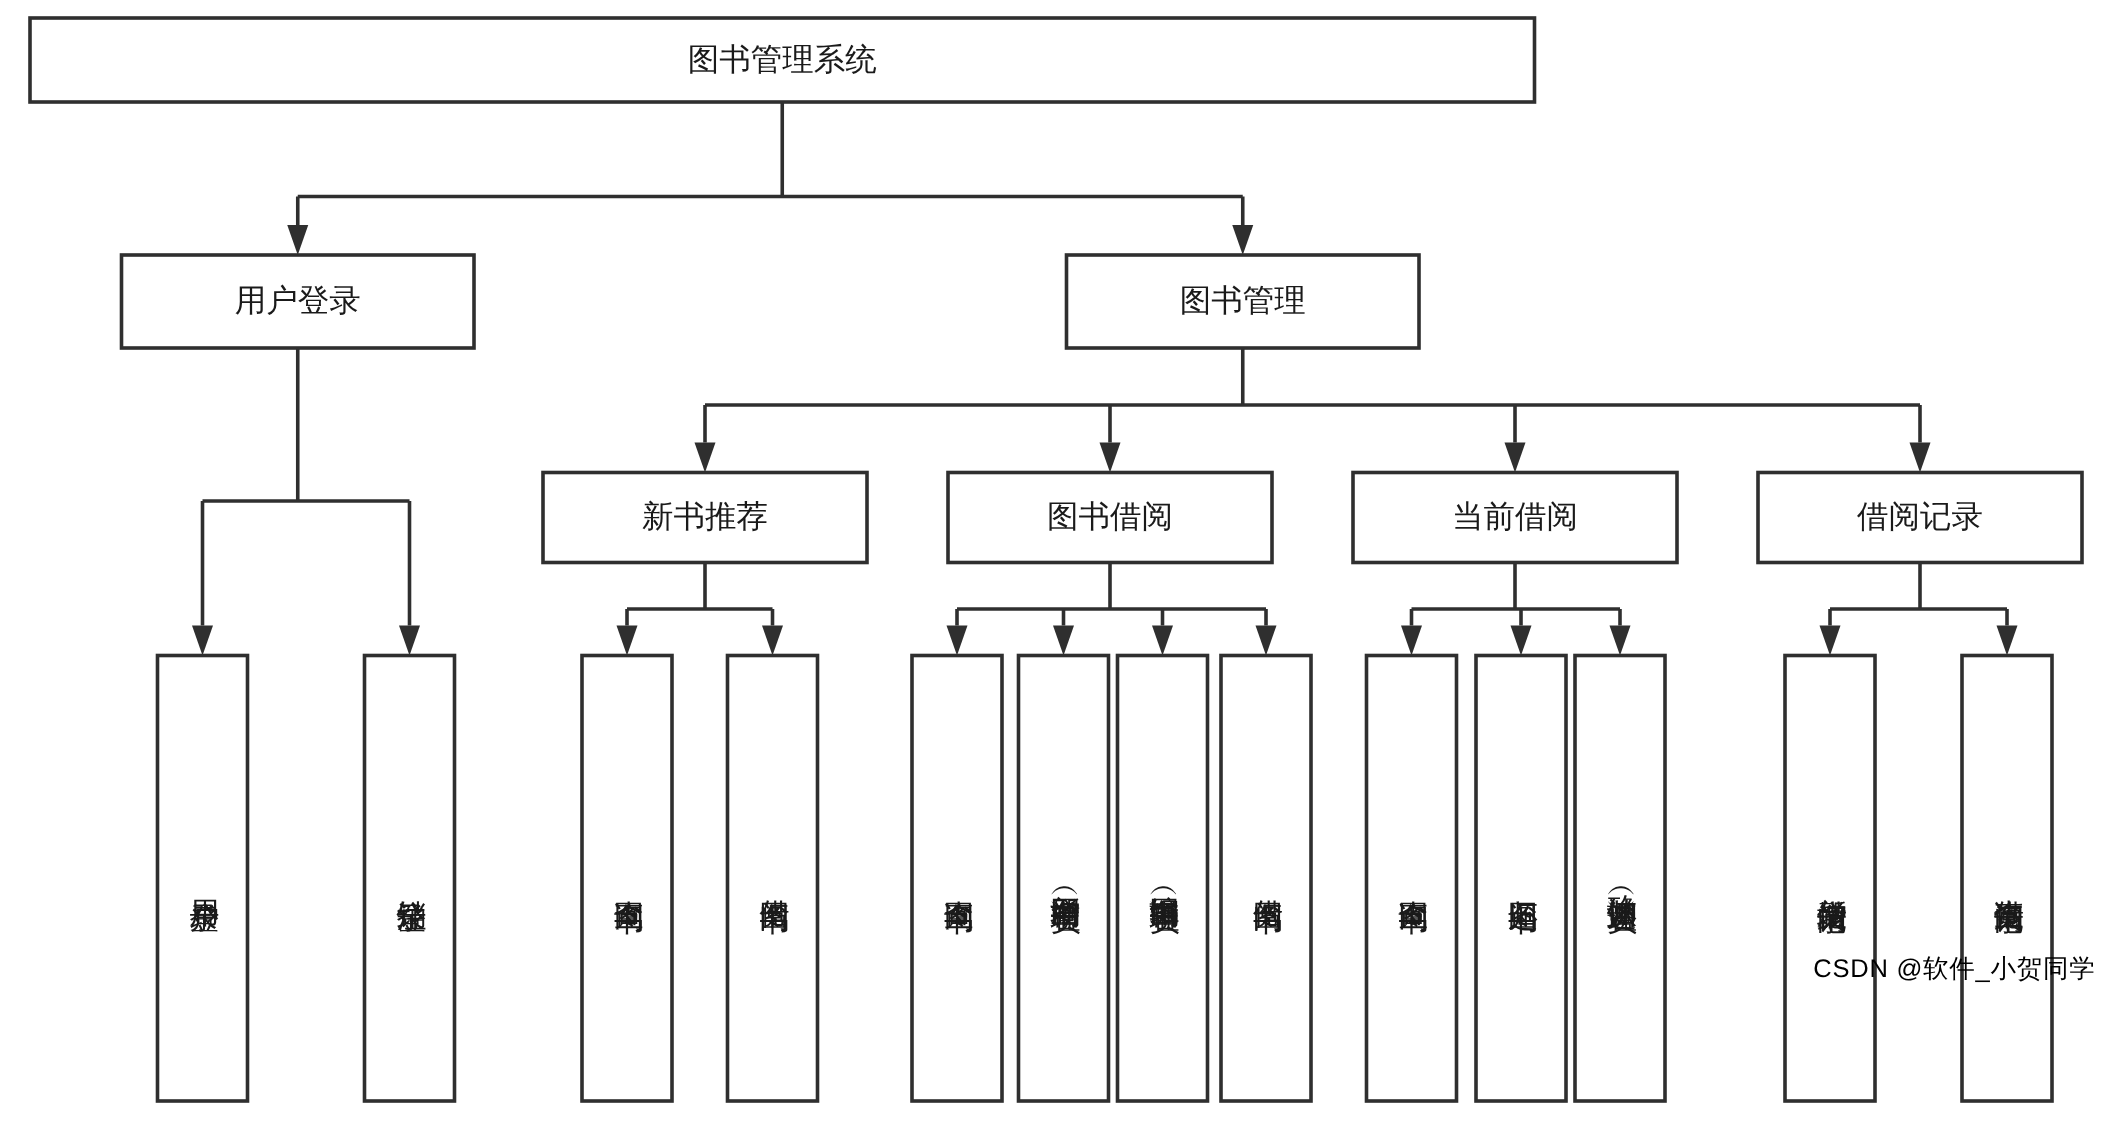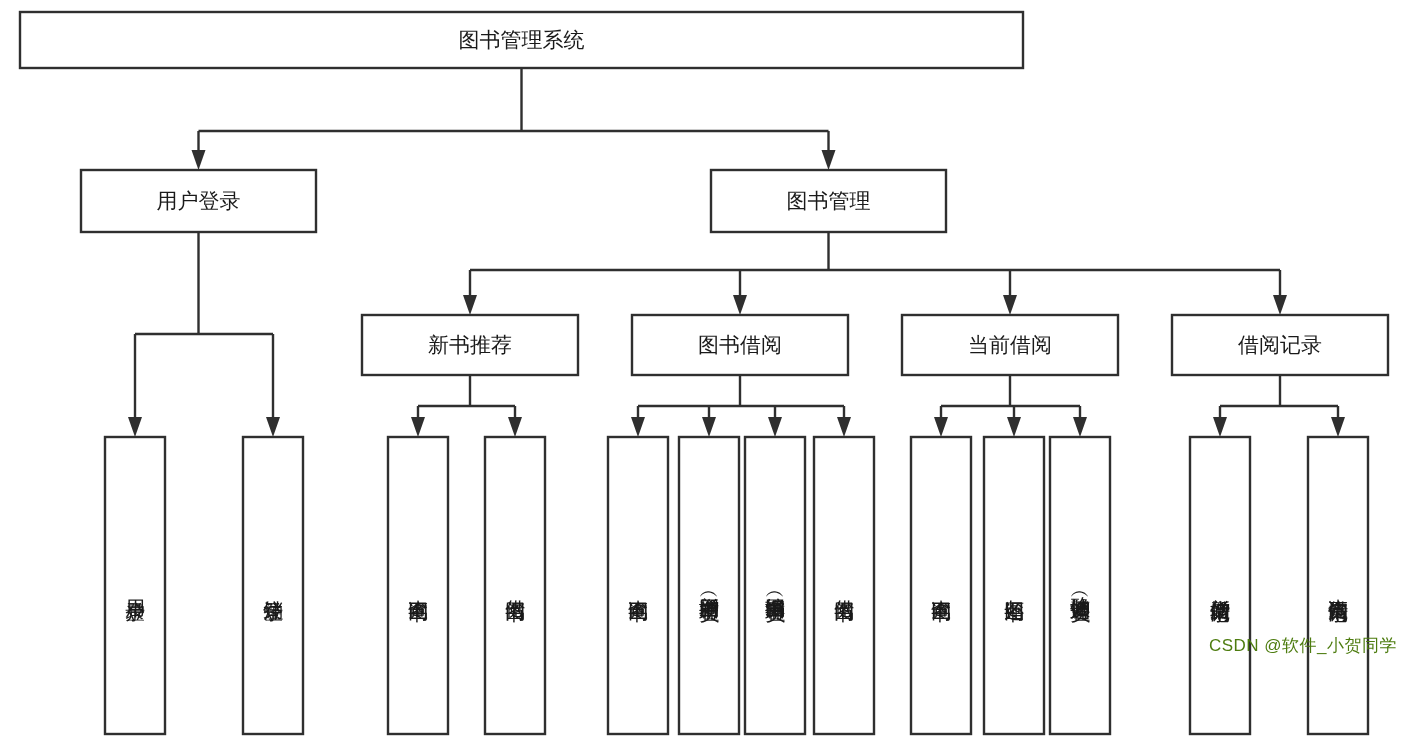--- a/index.html
+++ b/index.html
@@ -63,21 +63,21 @@
     white-space: nowrap;
     pointer-events: none;
     text-align: center;
   }
   .watermark {
     position: absolute;
     right: 8px;
     bottom: 8px;
     font-family: "Liberation Sans", "DejaVu Sans", sans-serif;
     font-size: 17px;
-    color: #4d7c0f;
+    color: #000000;
     white-space: nowrap;
     letter-spacing: 0.5px;
   }
 </style>
 </head>
 <body>
 
 <div id="diagram-root">
 
   <svg id="flowchart" viewBox="0 0 1405 747">

